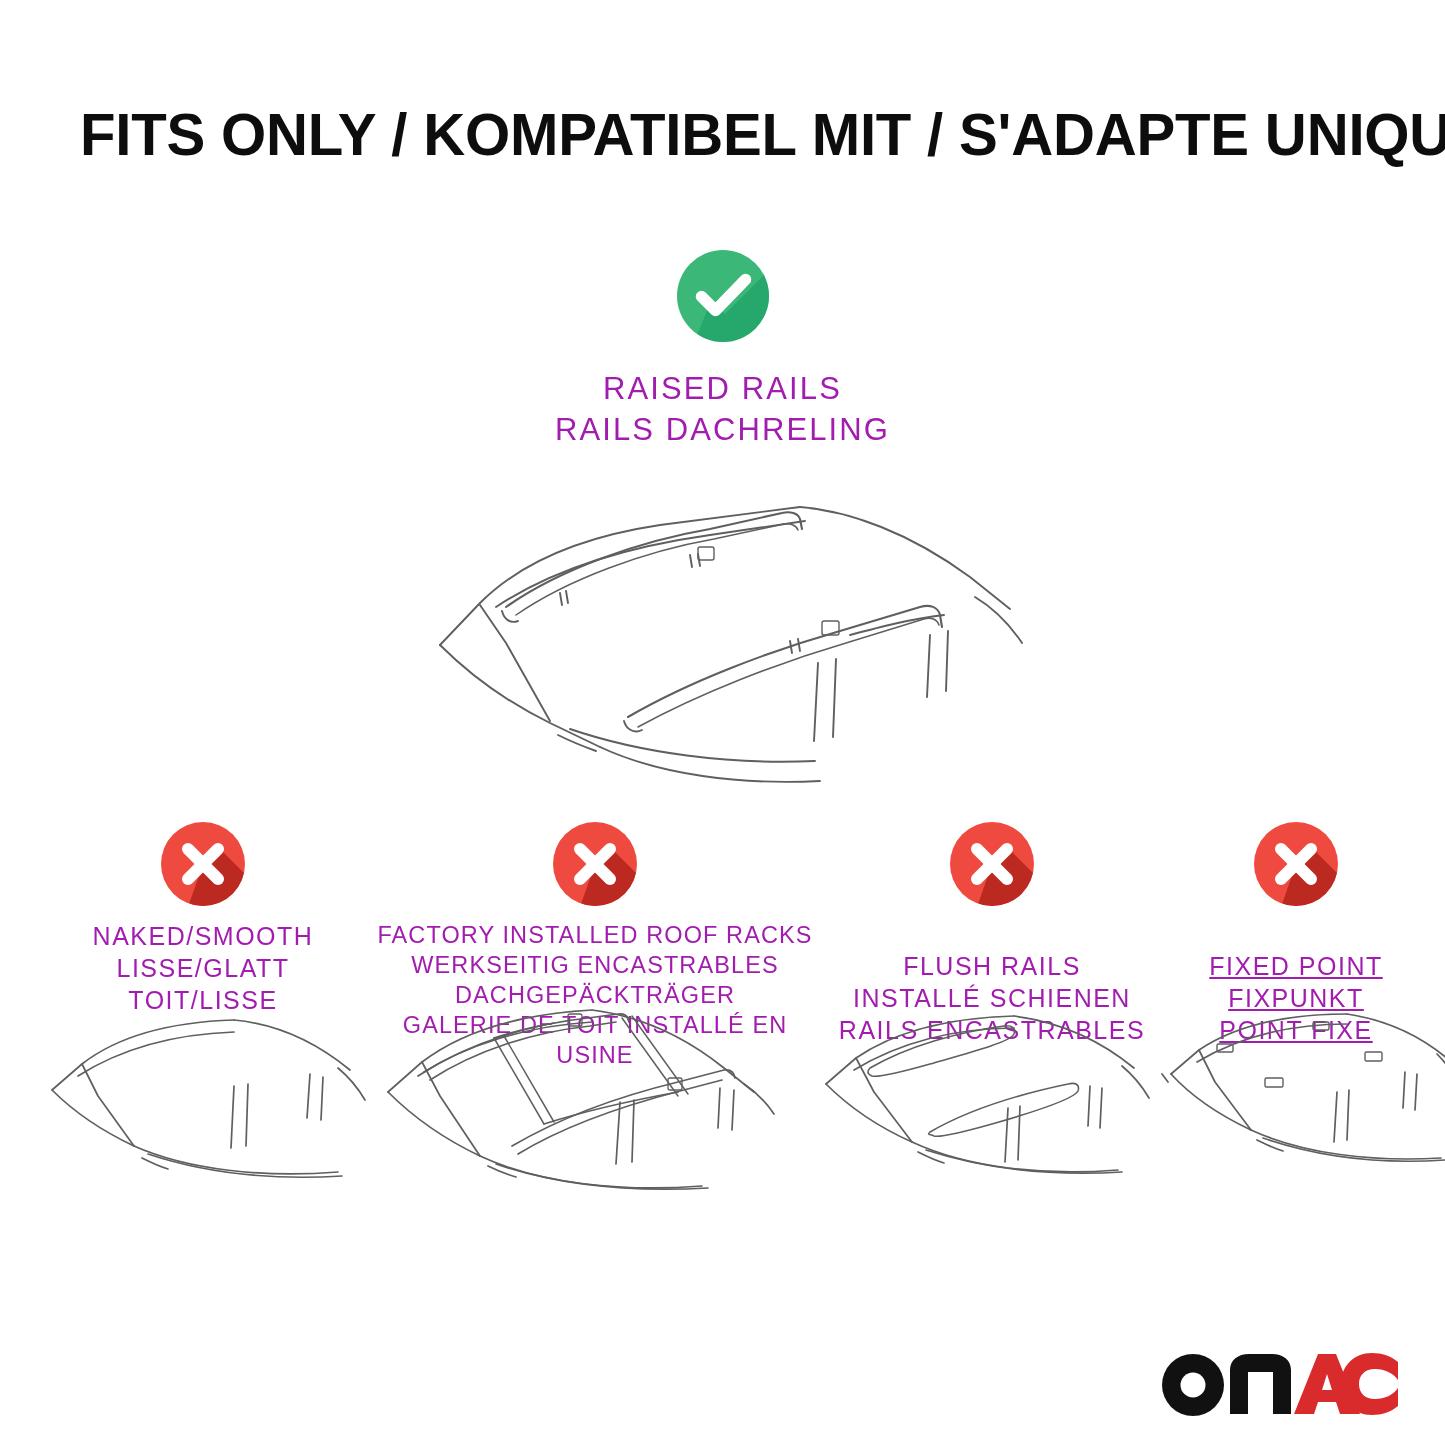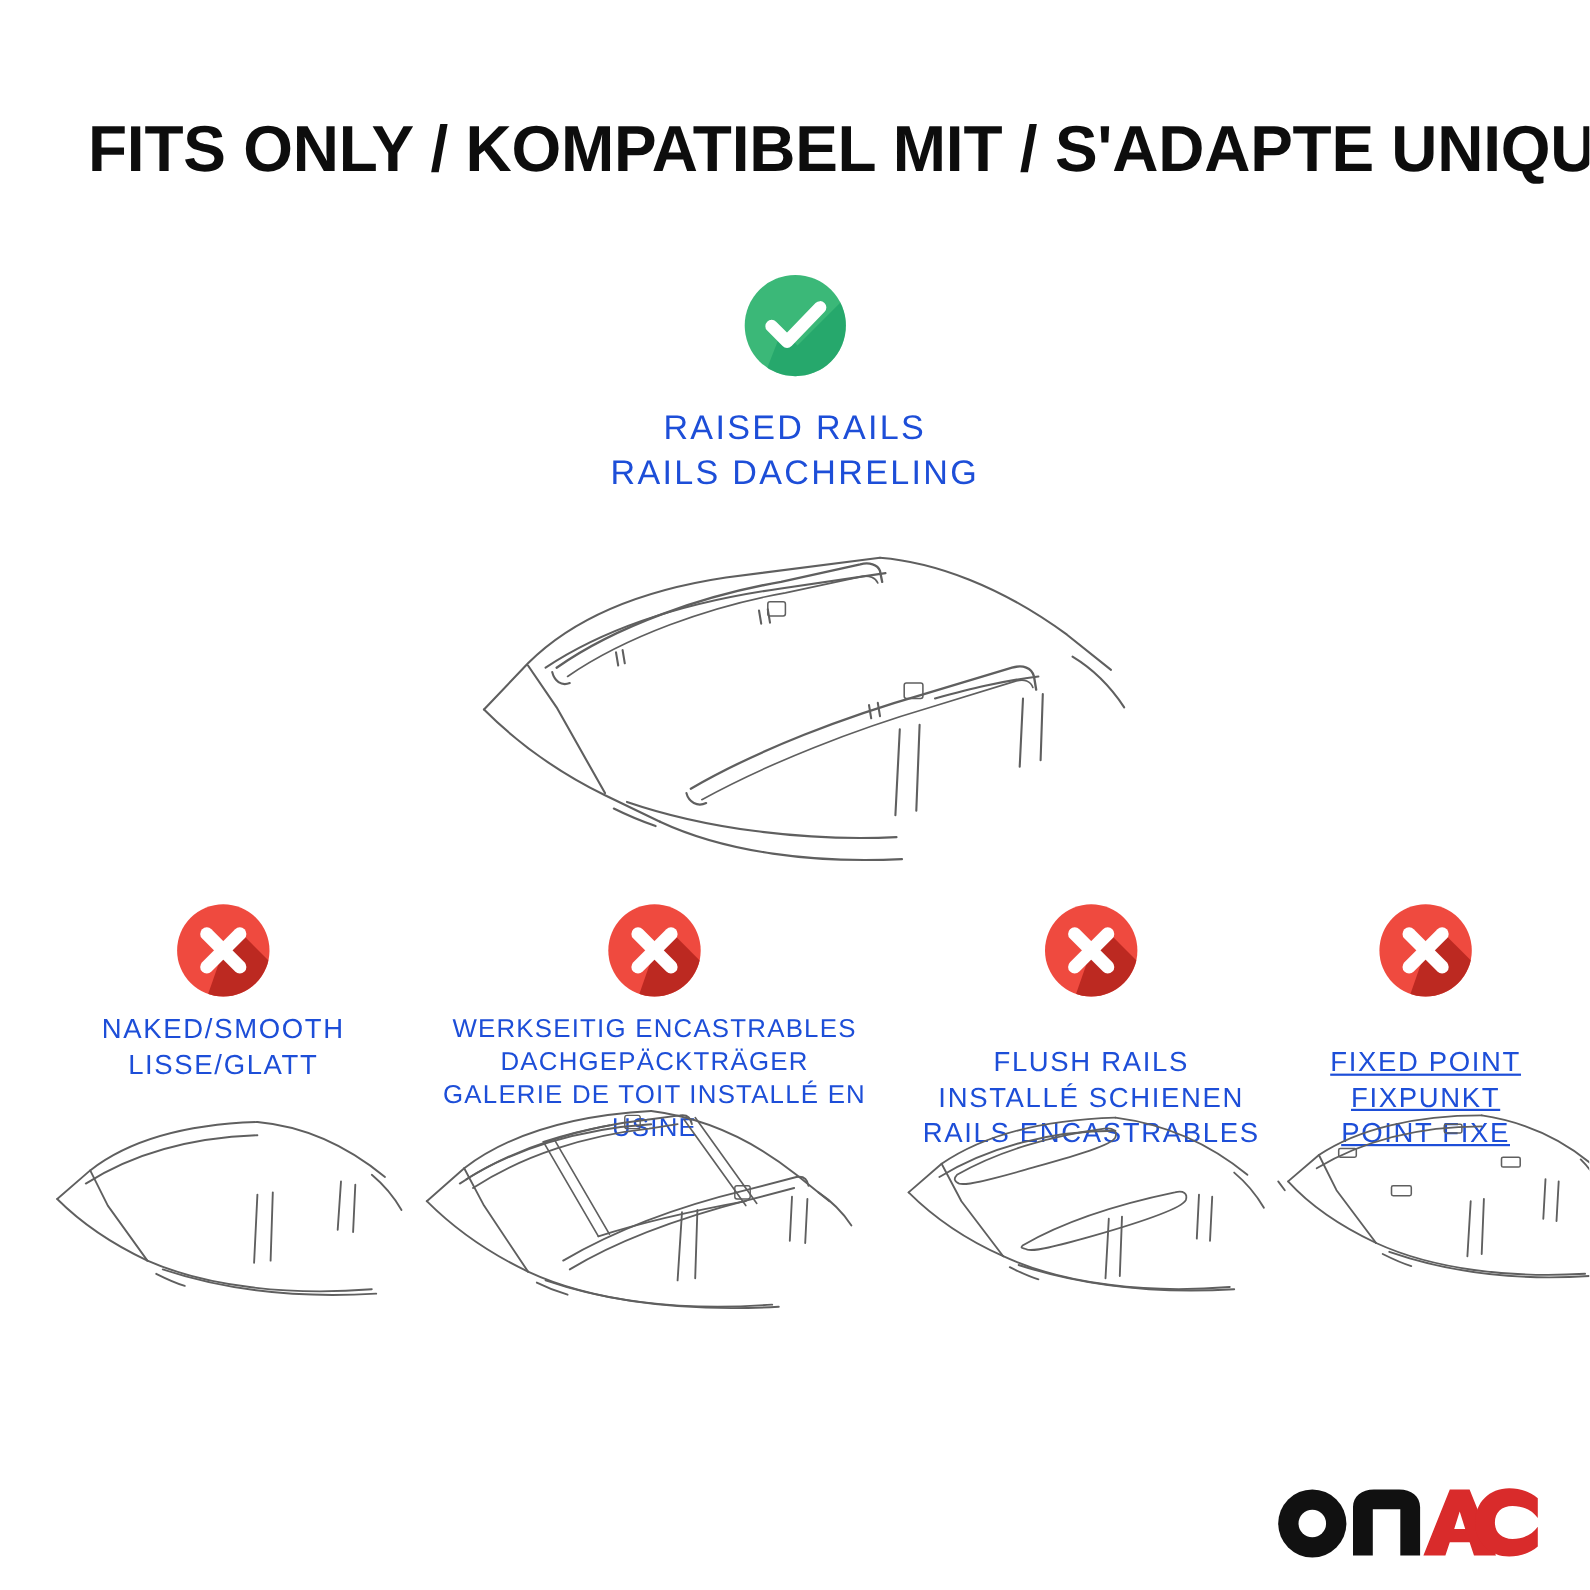--- a/index.html
+++ b/index.html
@@ -33,21 +33,21 @@
     letter-spacing: -0.2px;
     white-space: nowrap;
     transform: scaleX(0.985);
     transform-origin: left center;
   }
 
   
   .opt-label {
     font-family: "Liberation Sans", sans-serif;
     font-weight: 400;
-    color: #1d4ed8;
+    color: #a21caf;
     letter-spacing: 1.6px;
   }
 
   
   .hero {
     position: absolute;
     left: 0;
     top: 246px;
     width: 1445px;
     text-align: center;
@@ -217,20 +217,21 @@
           </g>
           <g stroke="#ffffff" stroke-width="12" stroke-linecap="round">
             <line x1="31" y1="31" x2="61" y2="61"></line>
             <line x1="61" y1="31" x2="31" y2="61"></line>
           </g>
         </svg>
       </div>
       <div class="opt-label col-label">
         <div>NAKED/SMOOTH</div>
         <div>LISSE/GLATT</div>
+        <div>TOIT/LISSE</div>
       </div>
       <div class="col-art">
         <svg viewBox="0 0 330 230" width="330" height="230">
           <g fill="none" stroke="#5f5f5f" stroke-width="1.7" stroke-linecap="round" stroke-linejoin="round">
             <path d="M14 82 L44 56 C80 28 132 14 196 12"></path>
             <path d="M196 12 C240 16 278 34 312 62"></path>
             <path d="M14 82 C36 104 62 122 96 138"></path>
             <path d="M96 138 C150 162 226 170 300 164"></path>
             <path d="M40 68 C84 40 138 26 196 24"></path>
             <path d="M110 146 C170 166 238 172 304 168"></path>
@@ -256,20 +257,21 @@
           <g clip-path="url(#xc1)">
             <path d="M46 46 L62 30 L92 60 L92 92 L30 92 Z" fill="#b3231c" opacity="0.85"></path>
           </g>
           <g stroke="#ffffff" stroke-width="12" stroke-linecap="round">
             <line x1="31" y1="31" x2="61" y2="61"></line>
             <line x1="61" y1="31" x2="31" y2="61"></line>
           </g>
         </svg>
       </div>
       <div class="opt-label col-label">
+        <div>FACTORY INSTALLED ROOF RACKS</div>
         <div>WERKSEITIG ENCASTRABLES</div>
         <div>DACHGEPÄCKTRÄGER</div>
         <div>GALERIE DE TOIT INSTALLÉ EN USINE</div>
       </div>
       <div class="col-art">
         <svg viewBox="0 0 446 240" width="446" height="240">
           <g fill="none" stroke="#5f5f5f" stroke-width="1.7" stroke-linecap="round" stroke-linejoin="round">
 
             <path d="M16 96 L50 66 C92 34 148 18 220 14"></path>
             <path d="M220 14 C268 20 312 40 352 72 L382 96"></path>

